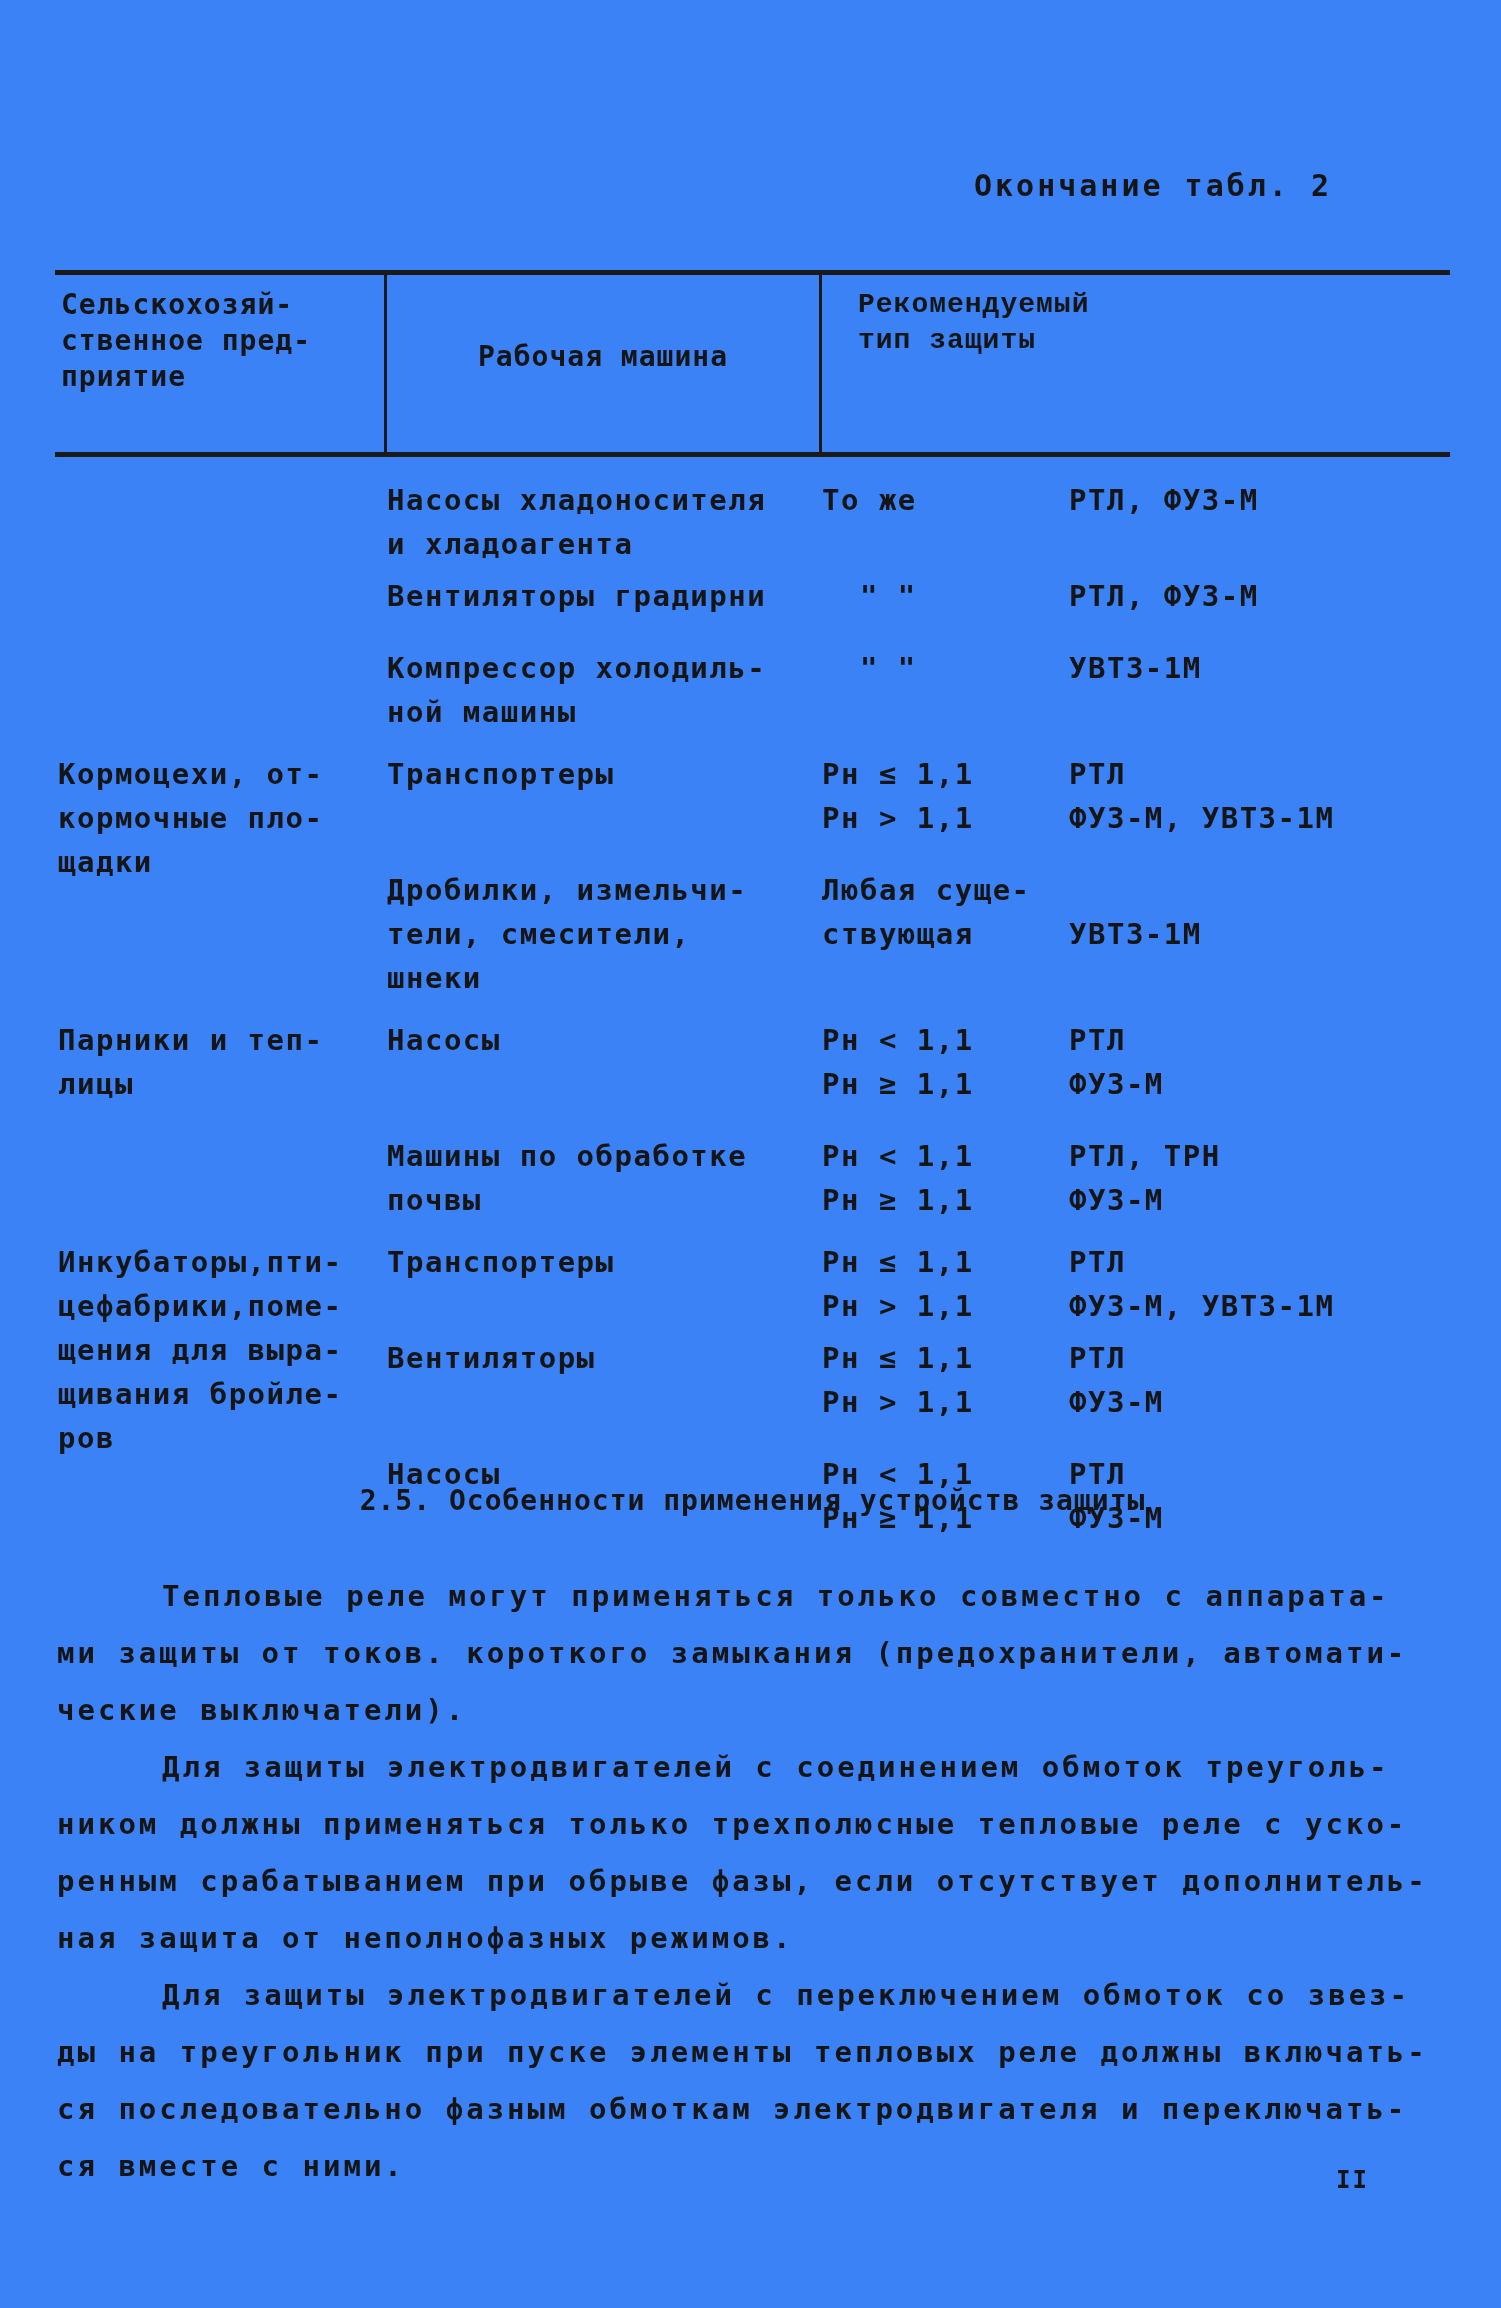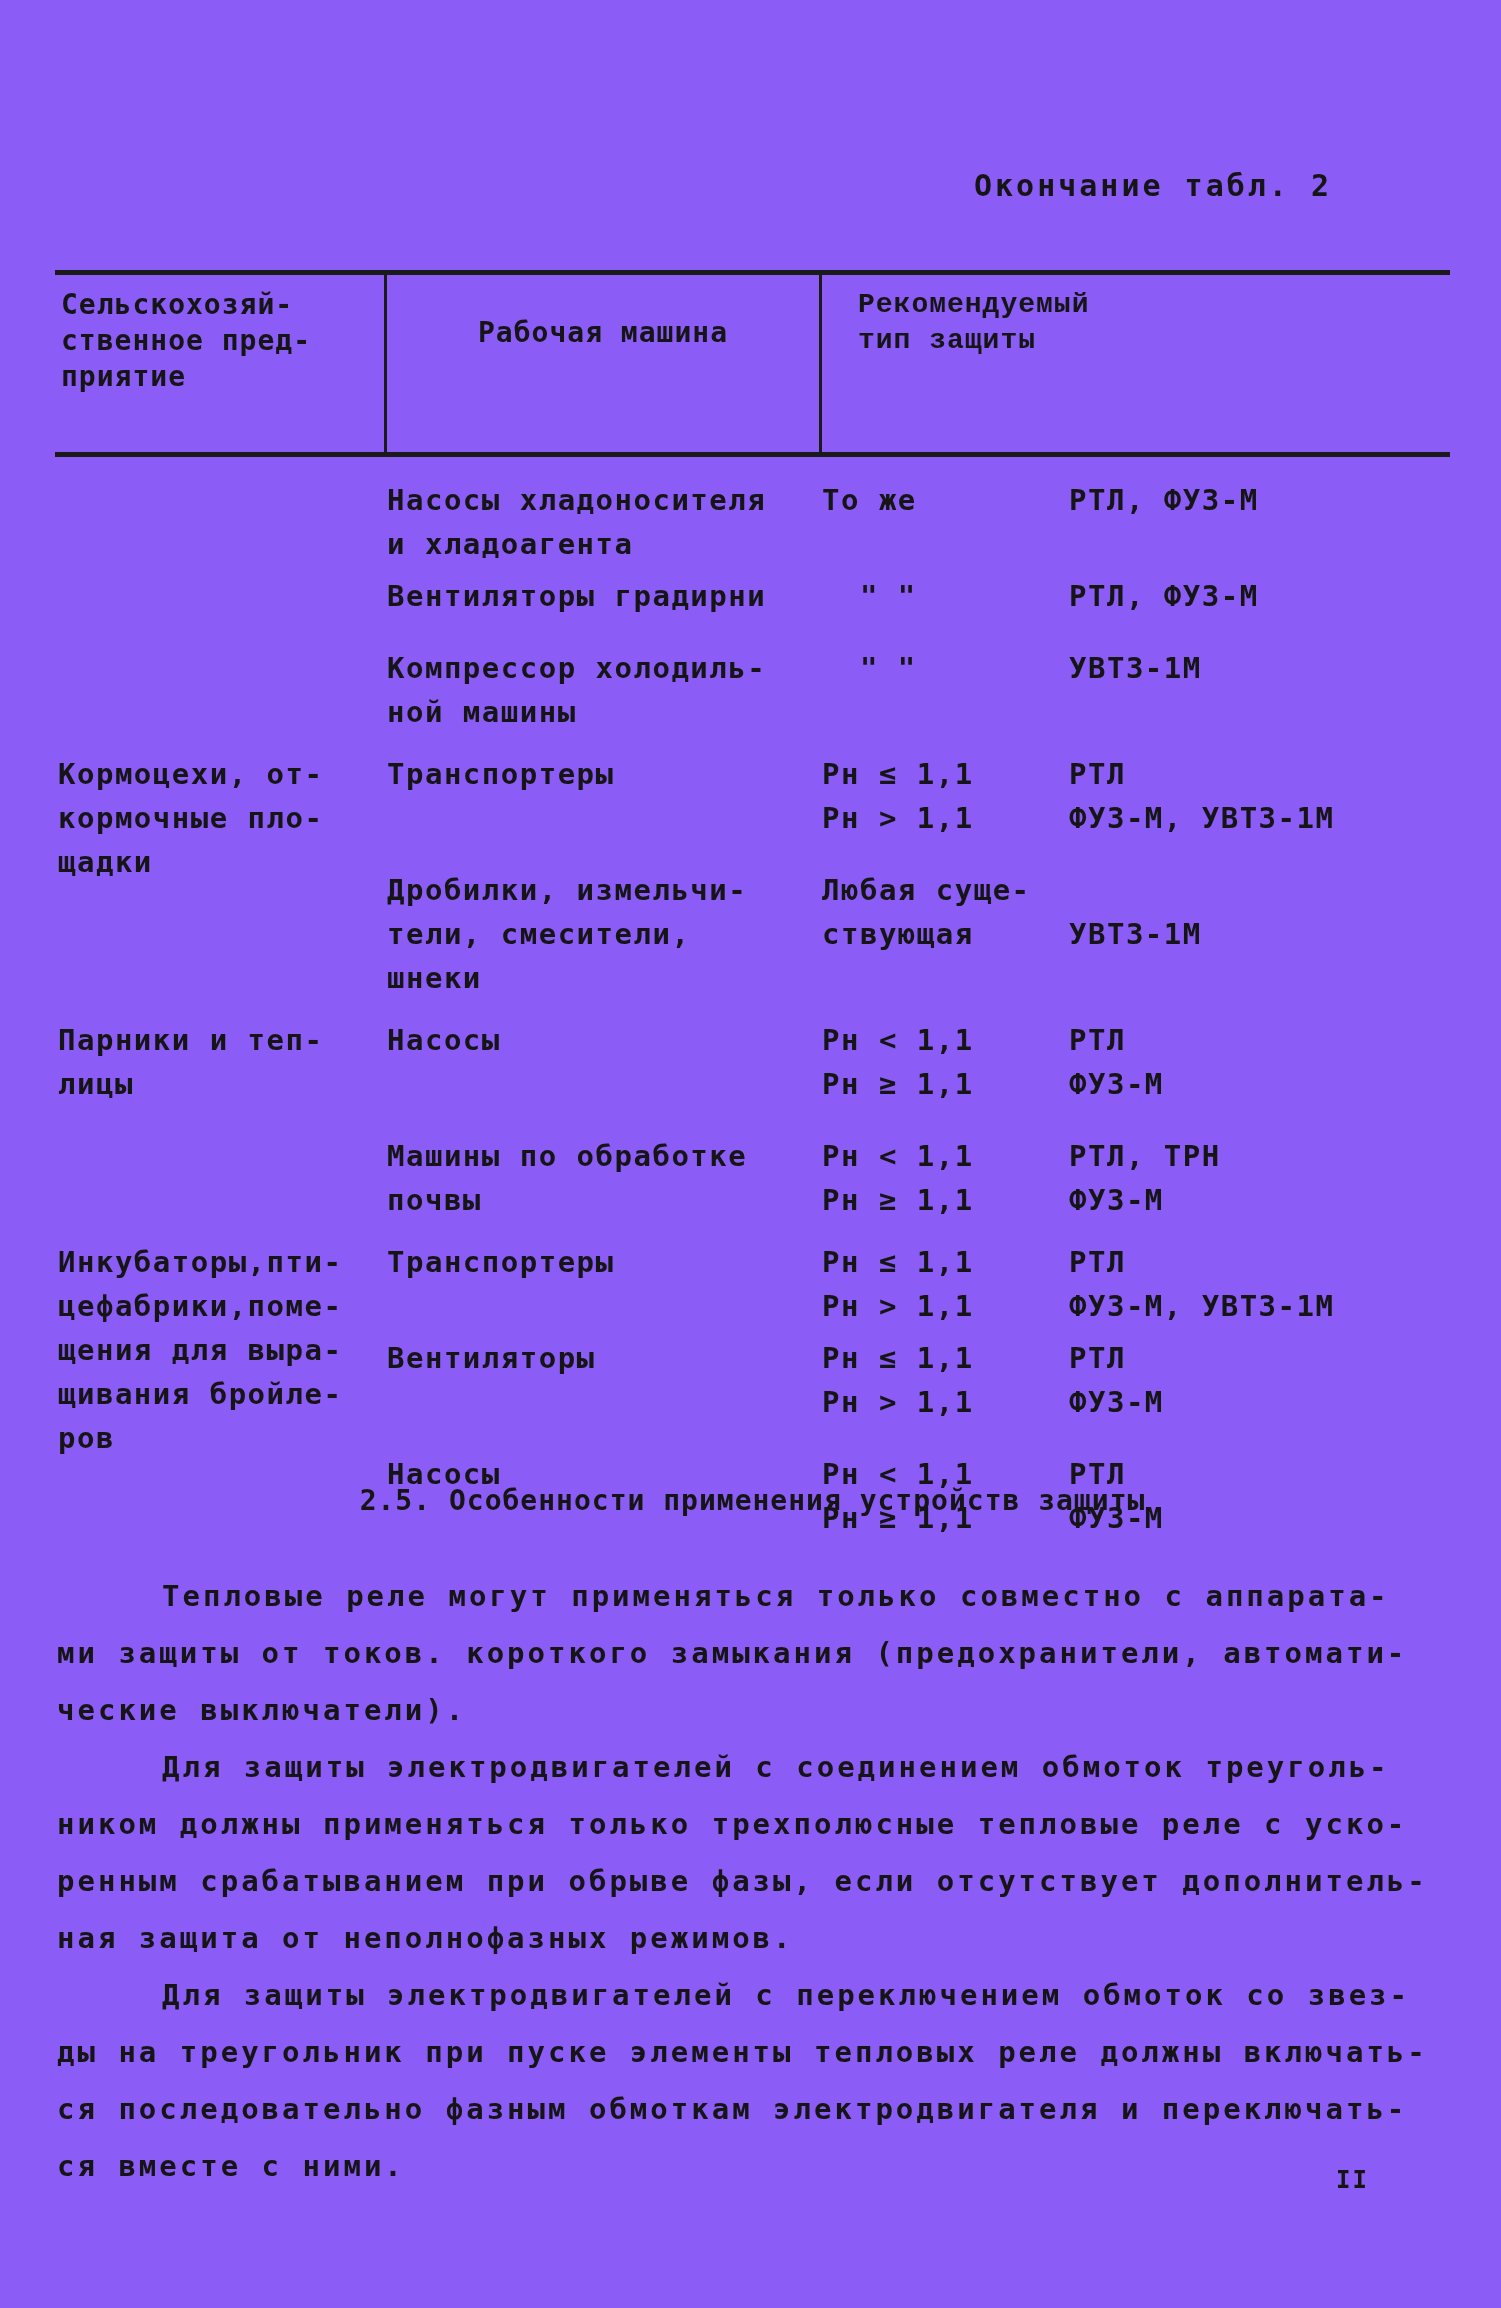--- a/index.html
+++ b/index.html
@@ -1,23 +1,23 @@
 <!DOCTYPE html>
 <html><head>
 <meta charset="utf-8">
 <style>
   html,body{margin:0;padding:0;background:#e8e8e8;}
-  .page{position:relative;width:1501px;height:2308px;background:#8b5cf6;color:#151515;
+  .page{position:relative;width:1501px;height:2308px;background:#3b82f6;color:#151515;
         font-family:"DejaVu Sans Mono","Liberation Mono",monospace;font-weight:700;overflow:hidden;}
   .caption{position:absolute;top:168px;right:169px;font-size:30px;letter-spacing:3px;white-space:pre;}
   .thead{position:absolute;top:245px;left:55px;width:1395px;height:187px;box-sizing:border-box;
          border-top:5px solid #1a1a1a;border-bottom:5px solid #1a1a1a;display:flex;margin-top:25px;}
   .hcell{white-space:pre-wrap;font-size:28px;line-height:36px;padding-top:12px;box-sizing:border-box;letter-spacing:1px;}
   .hc1{width:332px;border-right:3px solid #1a1a1a;padding-left:6px;}
-  .hc2{width:435px;border-right:3px solid #1a1a1a;text-align:center;padding-top:40px;}
+  .hc2{width:435px;border-right:3px solid #1a1a1a;text-align:center;padding-top:64px;}
   .hc3{width:247px;border-right:3px solid #1a1a1a;padding-left:10px;line-height:34px;}
   .hc4{flex:1;padding-left:36px;font-family:Liberation Mono, monospace;}
   .tbody{position:absolute;top:432px;left:55px;width:1395px;padding-top:46px;
          font-size:29px;line-height:44px;letter-spacing:1.5px;}
   .group{position:relative;padding-left:332px;margin-top:18px;}
   .group.first{margin-top:0;}
   .enterprise{position:absolute;left:3px;top:0;width:326px;white-space:pre-wrap;}
   .trow{display:flex;margin-bottom:8px;}
   .trow:last-child{margin-bottom:0;margin-top:28px;}
   .cell{white-space:pre-wrap;box-sizing:border-box;}

